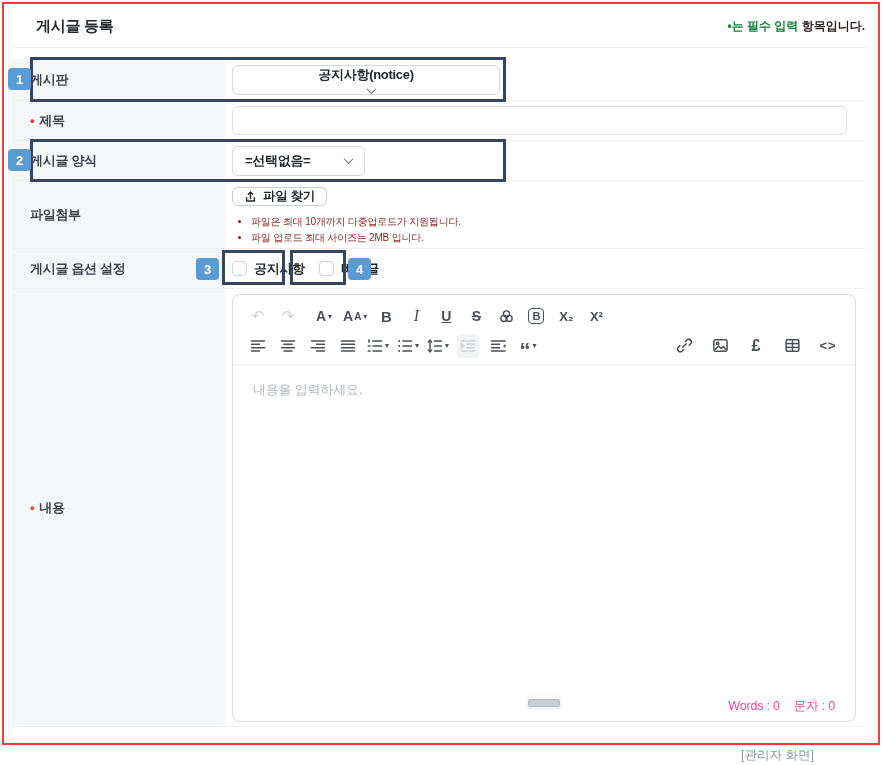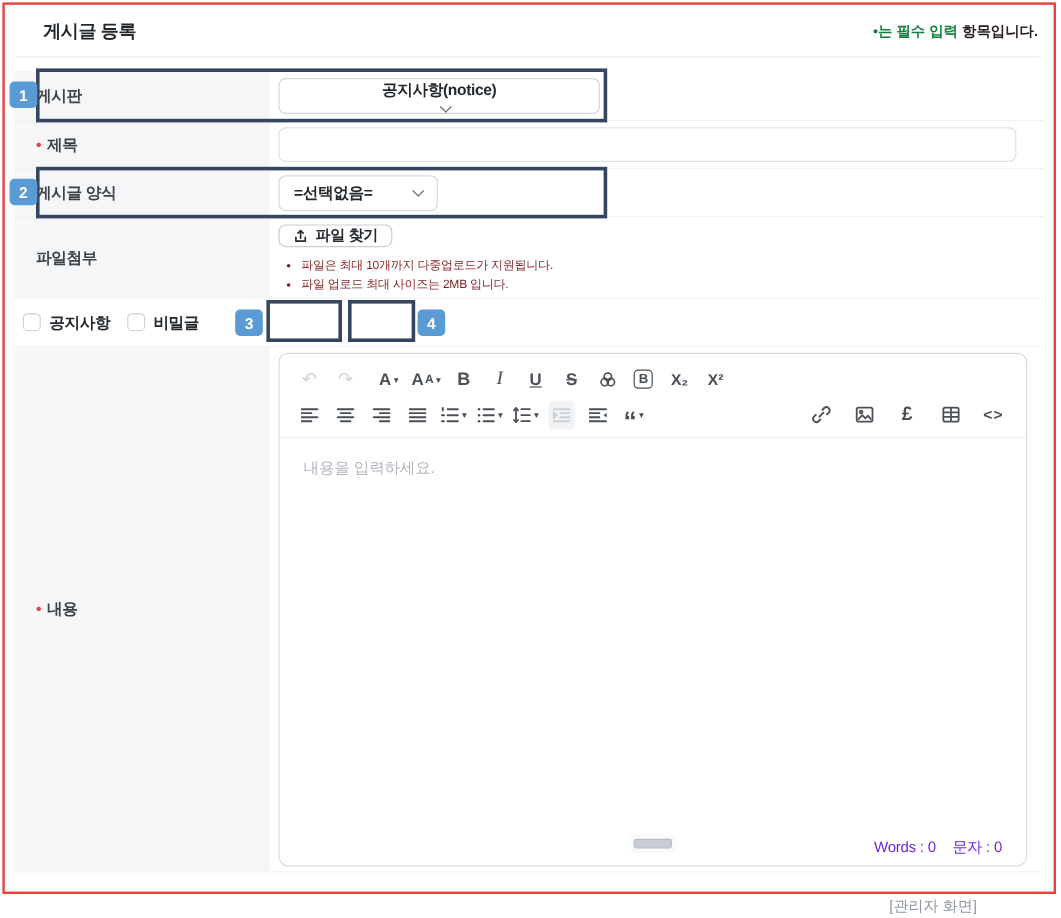--- a/index.html
+++ b/index.html
@@ -95,21 +95,21 @@
   .g-pound { font-size:16px; font-weight:600; }
   .g-code { font-size:13px; font-weight:700; letter-spacing:1px; }
   .tb-spacer { flex:1; }
   .right-icons .tbtn { margin-right:0; margin-left:14px; }
 
   .editor-body { flex:1; padding:16px 20px; cursor:text; }
   .placeholder { font-size:13px; color:#b1b7bd; letter-spacing:-0.2px; }
 
   .editor-footer { height:30px; position:relative; display:flex; align-items:center;
     justify-content:flex-end; padding:0 20px; }
-  .counter { font-size:12.5px; color:#6d28d9; margin-left:14px; letter-spacing:-0.2px; }
+  .counter { font-size:12.5px; color:#ec4899; margin-left:14px; letter-spacing:-0.2px; }
   .resize-handle { position:absolute; left:50%; transform:translateX(-50%); top:8px;
     width:32px; height:8px; background:#c9ced4; border:1px solid #b7bdc3; border-radius:2px;
     box-shadow:0 0 0 4px rgba(248,249,250,0.9); cursor:ns-resize; }
 </style>
 </head>
 <body>
 
 <div class="frame">
 
   <div class="header">
@@ -174,20 +174,21 @@
           <li>파일 업로드 최대 사이즈는 2MB 입니다.</li>
         </ul>
       </div>
     </div>
 
     <div class="frow r-options">
       <div class="badge badge-3">3</div>
       <div class="badge badge-4">4</div>
       <div class="anno-box box-notice"></div>
       <div class="anno-box box-secret"></div>
+      <div class="fth">게시글 옵션 설정</div>
       <div class="ftd">
         <span class="cb-group">
           <input type="checkbox" class="cb" style="">
           <label class="cb-label">공지사항</label>
         </span>
         <span class="cb-group cb2">
           <input type="checkbox" class="cb" style="">
           <label class="cb-label">비밀글</label>
         </span>
       </div>

